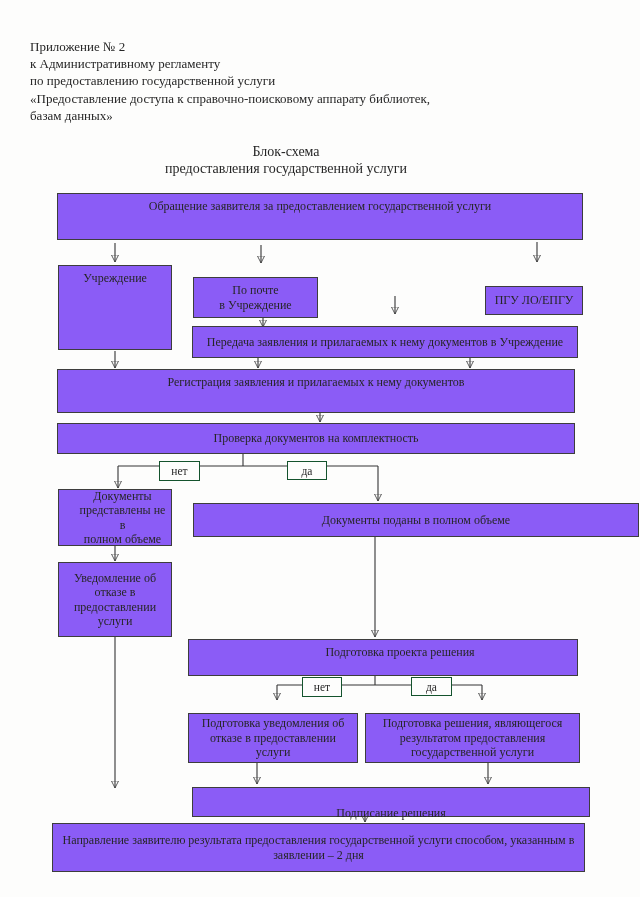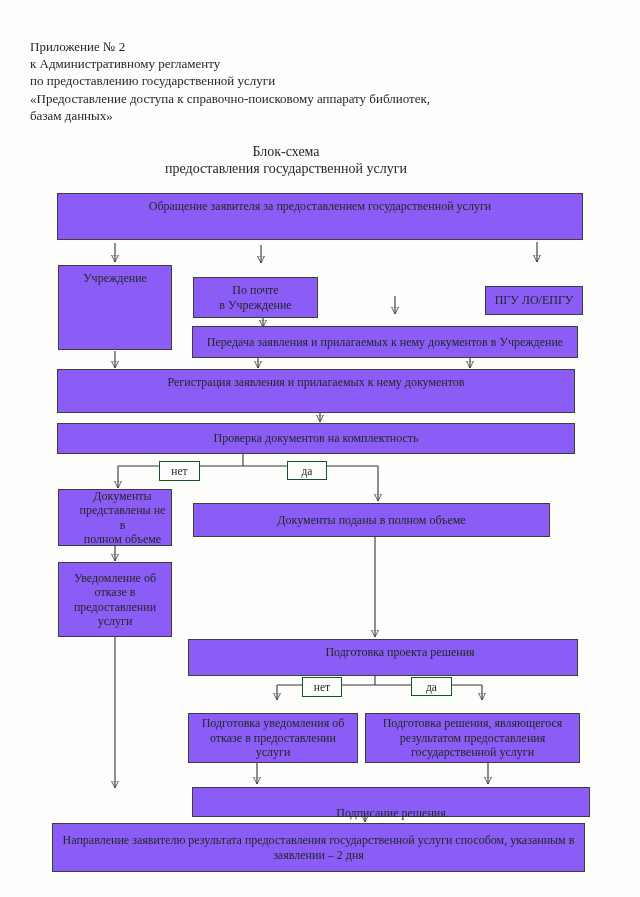--- a/index.html
+++ b/index.html
@@ -144,21 +144,21 @@
   <div class="node" style="left:57px;top:423px;width:518px;height:31px;">Проверка документов на комплектность</div>
 
   <div class="label-box" style="left:159px;top:461px;width:41px;height:20px;">нет</div>
 
   <div class="label-box" style="left:287px;top:461px;width:40px;height:19px;">да</div>
 
   <div class="node" style="left:58px;top:489px;width:114px;height:57px;padding-left:19px;">Документы
 представлены не в
 полном объеме</div>
 
-  <div class="node" style="left:193px;top:503px;width:357px;height:34px;">Документы поданы в полном объеме</div>
+  <div class="node" style="left:193px;top:503px;width:446px;height:34px;">Документы поданы в полном объеме</div>
 
   <div class="node" style="left:58px;top:562px;width:114px;height:75px;">Уведомление об
 отказе в
 предоставлении
 услуги</div>
 
   <div class="node va-top" style="left:188px;top:639px;width:390px;height:37px;padding-left:38px;">Подготовка проекта решения</div>
 
   <div class="label-box" style="left:302px;top:677px;width:40px;height:20px;">нет</div>
 

